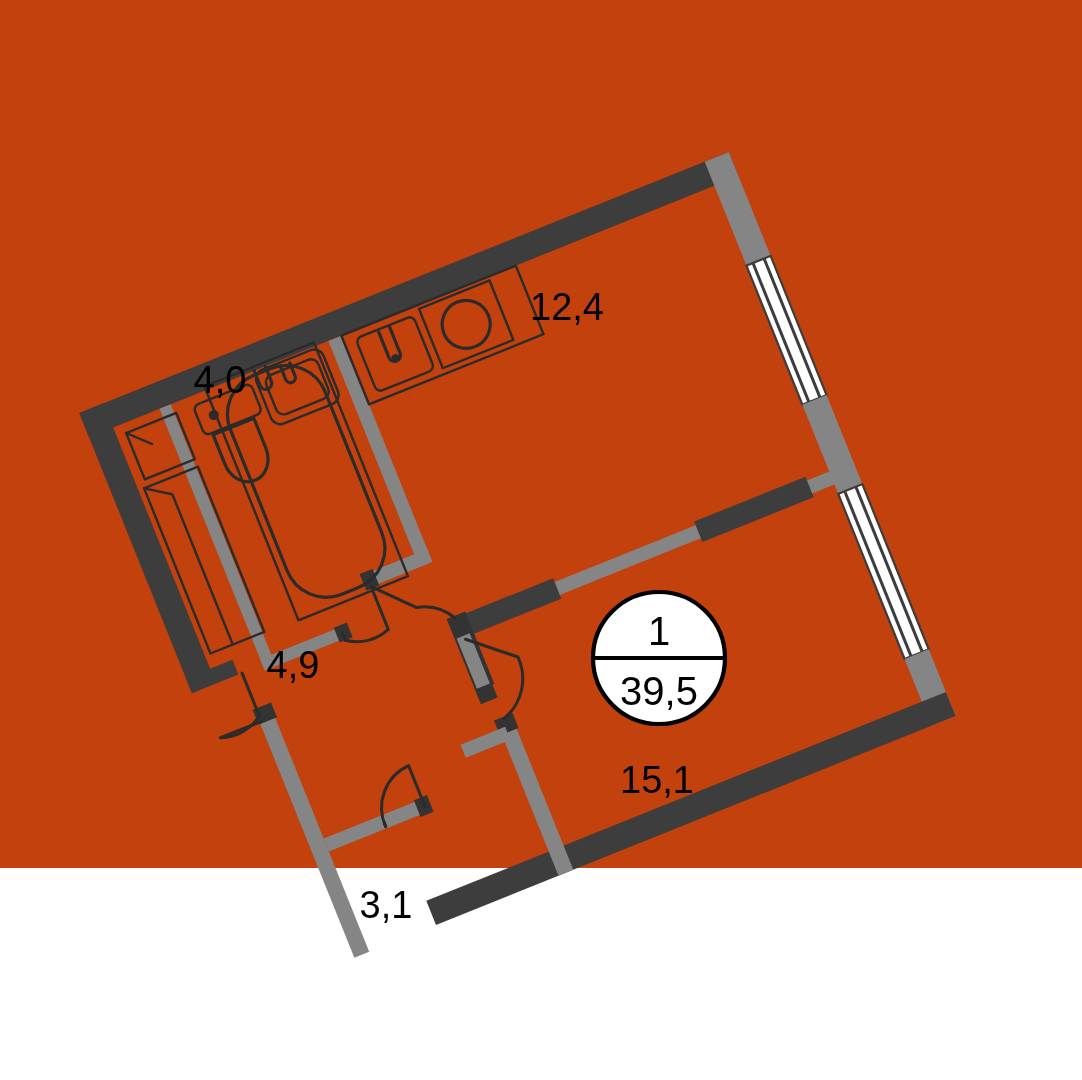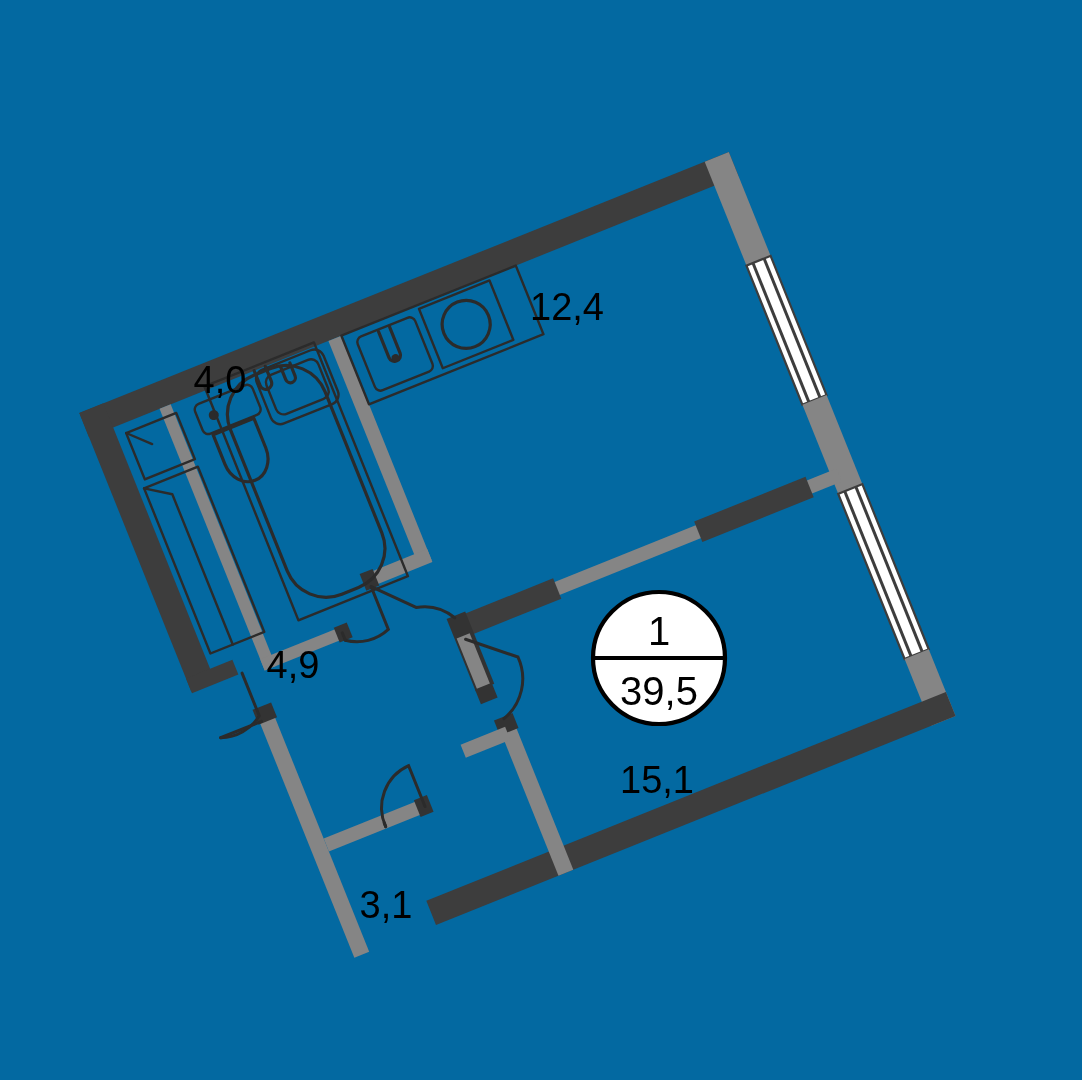--- a/index.html
+++ b/index.html
@@ -9,22 +9,22 @@
   }
   body {
     width: 1082px;
     height: 1080px;
     overflow: hidden;
     font-family: "Liberation Sans", sans-serif;
   }
   #plan-root {
     position: relative;
     width: 1082px;
-    height: 1080px;
-    background: #0369a1;
+    height: 868px;
+    background: #c2410c;
   }
   svg#floorplan {
     display: block;
     width: 1082px;
     height: 1080px;
   }
   .wall-structural { fill: #3d3d3d; }
   .wall-partition  { fill: #858585; }
   .wall-column     { fill: #333333; }
   .window-glass    { fill: #ffffff; stroke: #3d3d3d; stroke-width: 2.2; }

